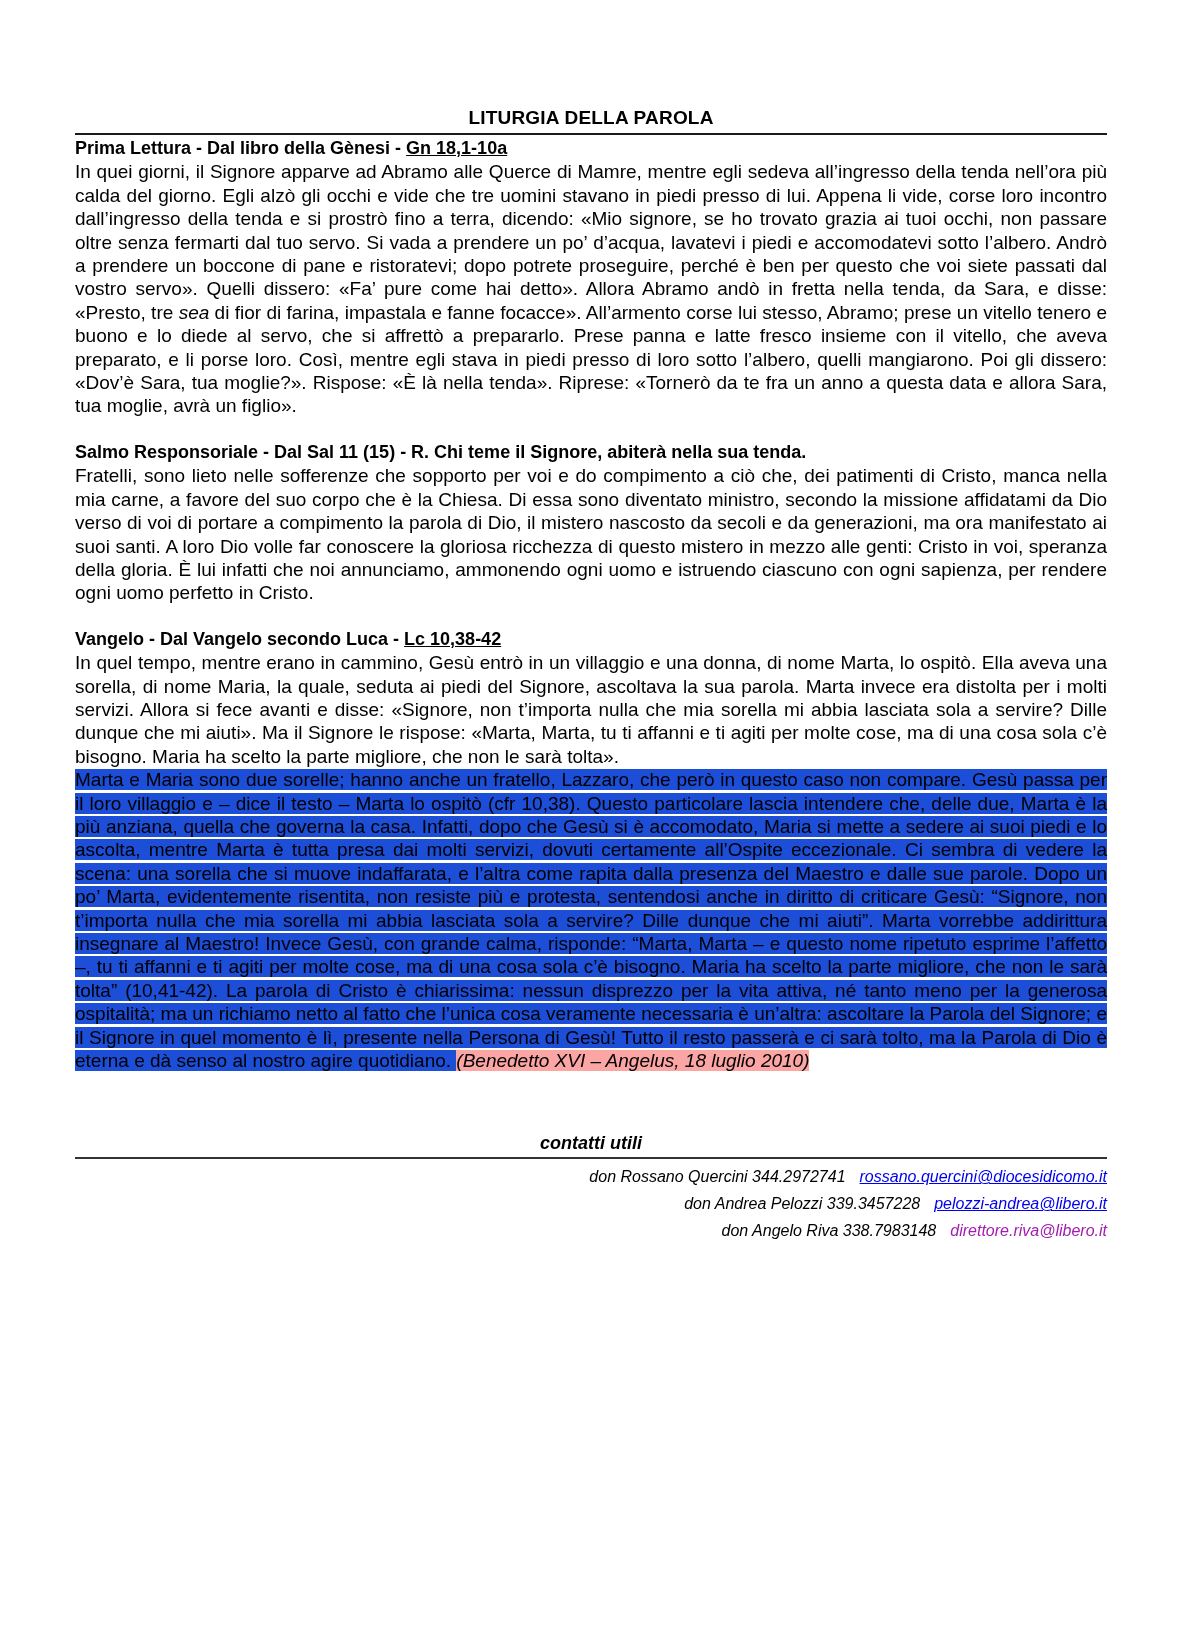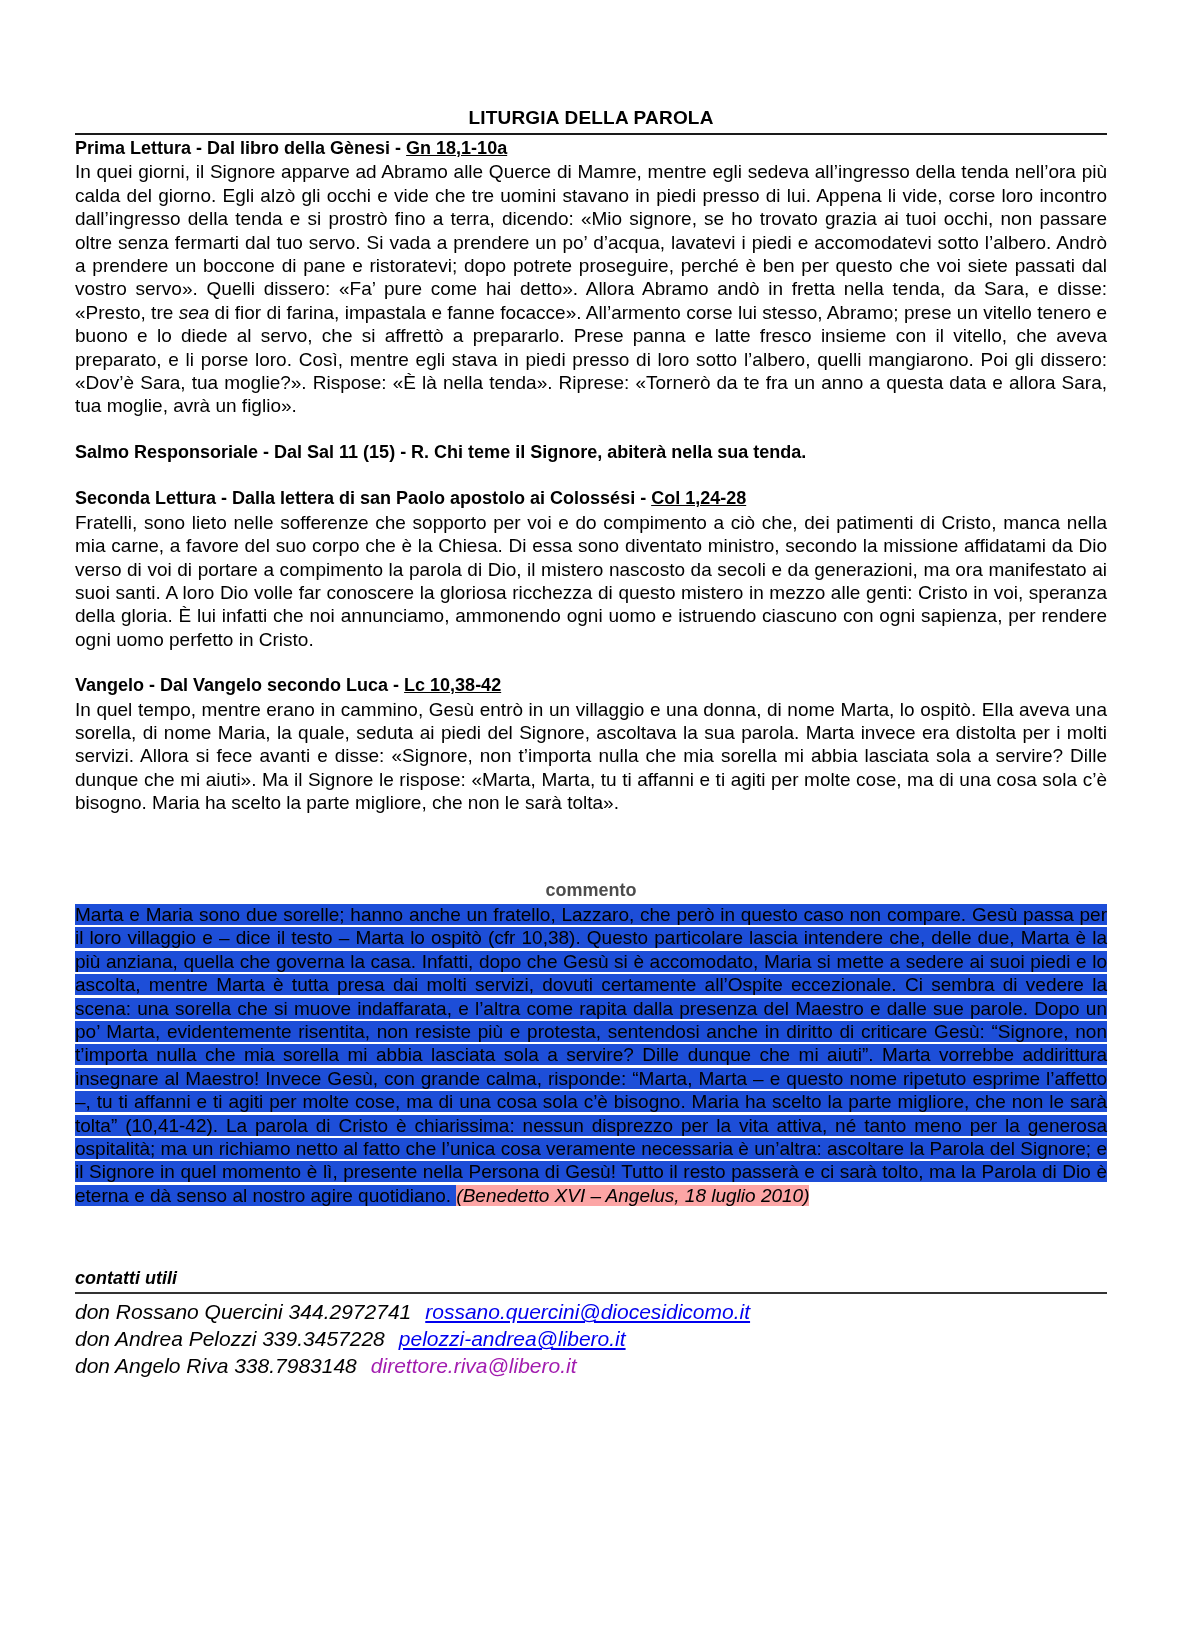--- a/index.html
+++ b/index.html
@@ -50,30 +50,31 @@
     text-align: center;
     font-weight: bold;
     font-size: 18px;
     line-height: 23.4px;
     color: #4d4d4d;
     margin: 64px 0 1px 0;
   }
   .hl { background: #1d4ed8; }
   .citation { font-style: italic; background: #fca5a5; }
   .contatti-heading {
+    text-align: center;
     font-weight: bold;
     font-style: italic;
     font-size: 18px;
     line-height: 23px;
     margin: 60px 0 0 0;
   }
   .contact-line {
-    text-align: left;
+    text-align: right;
     font-style: italic;
-    font-size: 21px;
+    font-size: 16px;
     line-height: 27px;
     margin: 0;
   }
   .email-link {
     color: #0000ee;
     text-decoration: underline;
     margin-left: 14px;
     cursor: pointer;
   }
   .email-plain {
@@ -88,27 +89,25 @@
 <div class="page">
 
   <div class="doc-title">LITURGIA DELLA PAROLA</div>
   <hr class="title-rule">
 
   <p class="heading"><span>Prima Lettura - Dal libro della Gènesi - </span><span class="ref">Gn 18,1-10a</span></p>
   <p class="body-par"><span>In quei giorni, il Signore apparve ad Abramo alle Querce di Mamre, mentre egli sedeva all’ingresso della tenda nell’ora più calda del giorno. Egli alzò gli occhi e vide che tre uomini stavano in piedi presso di lui. Appena li vide, corse loro incontro dall’ingresso della tenda e si prostrò fino a terra, dicendo: «Mio signore, se ho trovato grazia ai tuoi occhi, non passare oltre senza fermarti dal tuo servo. Si vada a prendere un po’ d’acqua, lavatevi i piedi e accomodatevi sotto l’albero. Andrò a prendere un boccone di pane e ristoratevi; dopo potrete proseguire, perché è ben per questo che voi siete passati dal vostro servo». Quelli dissero: «Fa’ pure come hai detto». Allora Abramo andò in fretta nella tenda, da Sara, e disse: «Presto, tre </span><span class="ital">sea</span><span> di fior di farina, impastala e fanne focacce». All’armento corse lui stesso, Abramo; prese un vitello tenero e buono e lo diede al servo, che si affrettò a prepararlo. Prese panna e latte fresco insieme con il vitello, che aveva preparato, e li porse loro. Così, mentre egli stava in piedi presso di loro sotto l’albero, quelli mangiarono. Poi gli dissero: «Dov’è Sara, tua moglie?». Rispose: «È là nella tenda». Riprese: «Tornerò da te fra un anno a questa data e allora Sara, tua moglie, avrà un figlio».</span></p>
 
   <p class="heading spaced">Salmo Responsoriale - Dal Sal 11 (15) - R. Chi teme il Signore, abiterà nella sua tenda.</p>
 
-  <p class="heading spaced"><span>Seconda Lettura - Dalla lettera di san Paolo apostolo ai Colossési - </span><span class="ref">Col 1,24-28</span></p>
   <p class="body-par">Fratelli, sono lieto nelle sofferenze che sopporto per voi e do compimento a ciò che, dei patimenti di Cristo, manca nella mia carne, a favore del suo corpo che è la Chiesa. Di essa sono diventato ministro, secondo la missione affidatami da Dio verso di voi di portare a compimento la parola di Dio, il mistero nascosto da secoli e da generazioni, ma ora manifestato ai suoi santi. A loro Dio volle far conoscere la gloriosa ricchezza di questo mistero in mezzo alle genti: Cristo in voi, speranza della gloria. È lui infatti che noi annunciamo, ammonendo ogni uomo e istruendo ciascuno con ogni sapienza, per rendere ogni uomo perfetto in Cristo.</p>
 
   <p class="heading spaced"><span>Vangelo - Dal Vangelo secondo Luca - </span><span class="ref">Lc 10,38-42</span></p>
   <p class="body-par">In quel tempo, mentre erano in cammino, Gesù entrò in un villaggio e una donna, di nome Marta, lo ospitò. Ella aveva una sorella, di nome Maria, la quale, seduta ai piedi del Signore, ascoltava la sua parola. Marta invece era distolta per i molti servizi. Allora si fece avanti e disse: «Signore, non t’importa nulla che mia sorella mi abbia lasciata sola a servire? Dille dunque che mi aiuti». Ma il Signore le rispose: «Marta, Marta, tu ti affanni e ti agiti per molte cose, ma di una cosa sola c’è bisogno. Maria ha scelto la parte migliore, che non le sarà tolta».</p>
 
-  <p class="commento-heading">commento</p>
   <p class="body-par"><span class="hl">Marta e Maria sono due sorelle; hanno anche un fratello, Lazzaro, che però in questo caso non compare. Gesù passa per il loro villaggio e – dice il testo – Marta lo ospitò (cfr 10,38). Questo particolare lascia intendere che, delle due, Marta è la più anziana, quella che governa la casa. Infatti, dopo che Gesù si è accomodato, Maria si mette a sedere ai suoi piedi e lo ascolta, mentre Marta è tutta presa dai molti servizi, dovuti certamente all’Ospite eccezionale. Ci sembra di vedere la scena: una sorella che si muove indaffarata, e l’altra come rapita dalla presenza del Maestro e dalle sue parole. Dopo un po’ Marta, evidentemente risentita, non resiste più e protesta, sentendosi anche in diritto di criticare Gesù: “Signore, non t’importa nulla che mia sorella mi abbia lasciata sola a servire? Dille dunque che mi aiuti”. Marta vorrebbe addirittura insegnare al Maestro! Invece Gesù, con grande calma, risponde: “Marta, Marta – e questo nome ripetuto esprime l’affetto –, tu ti affanni e ti agiti per molte cose, ma di una cosa sola c’è bisogno. Maria ha scelto la parte migliore, che non le sarà tolta” (10,41-42). La parola di Cristo è chiarissima: nessun disprezzo per la vita attiva, né tanto meno per la generosa ospitalità; ma un richiamo netto al fatto che l’unica cosa veramente necessaria è un’altra: ascoltare la Parola del Signore; e il Signore in quel momento è lì, presente nella Persona di Gesù! Tutto il resto passerà e ci sarà tolto, ma la Parola di Dio è eterna e dà senso al nostro agire quotidiano. </span><span class="citation">(Benedetto XVI – Angelus, 18 luglio 2010)</span></p>
 
   <p class="contatti-heading">contatti utili</p>
   <hr class="contact-rule">
 
   <p class="contact-line"><span>don Rossano Quercini 344.2972741</span><a class="email-link" href="#">rossano.quercini@diocesidicomo.it</a></p>
   <p class="contact-line"><span>don Andrea Pelozzi 339.3457228</span><a class="email-link" href="#">pelozzi-andrea@libero.it</a></p>
   <p class="contact-line"><span>don Angelo Riva 338.7983148</span><span class="email-plain">direttore.riva@libero.it</span></p>
 
 </div>

